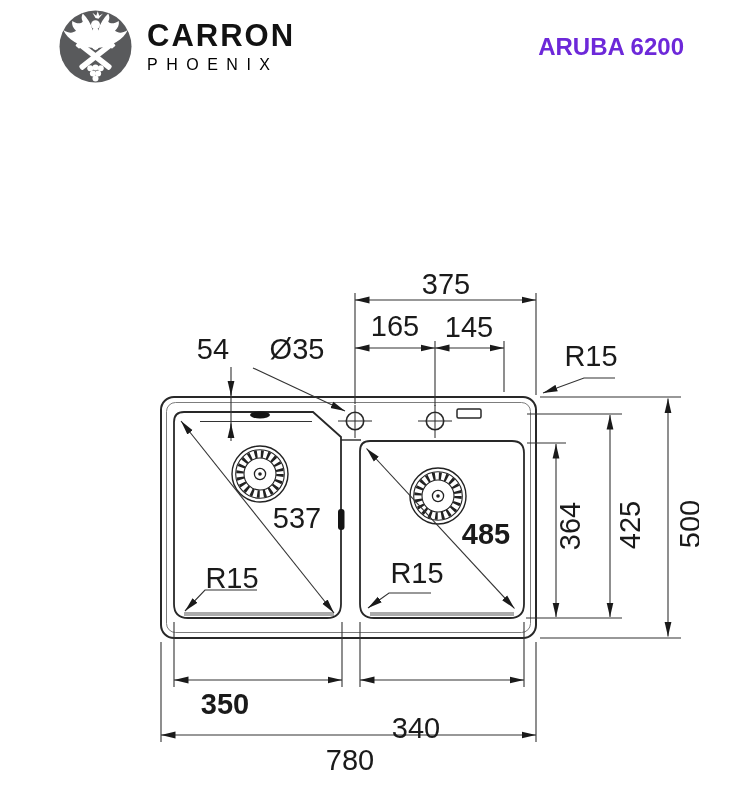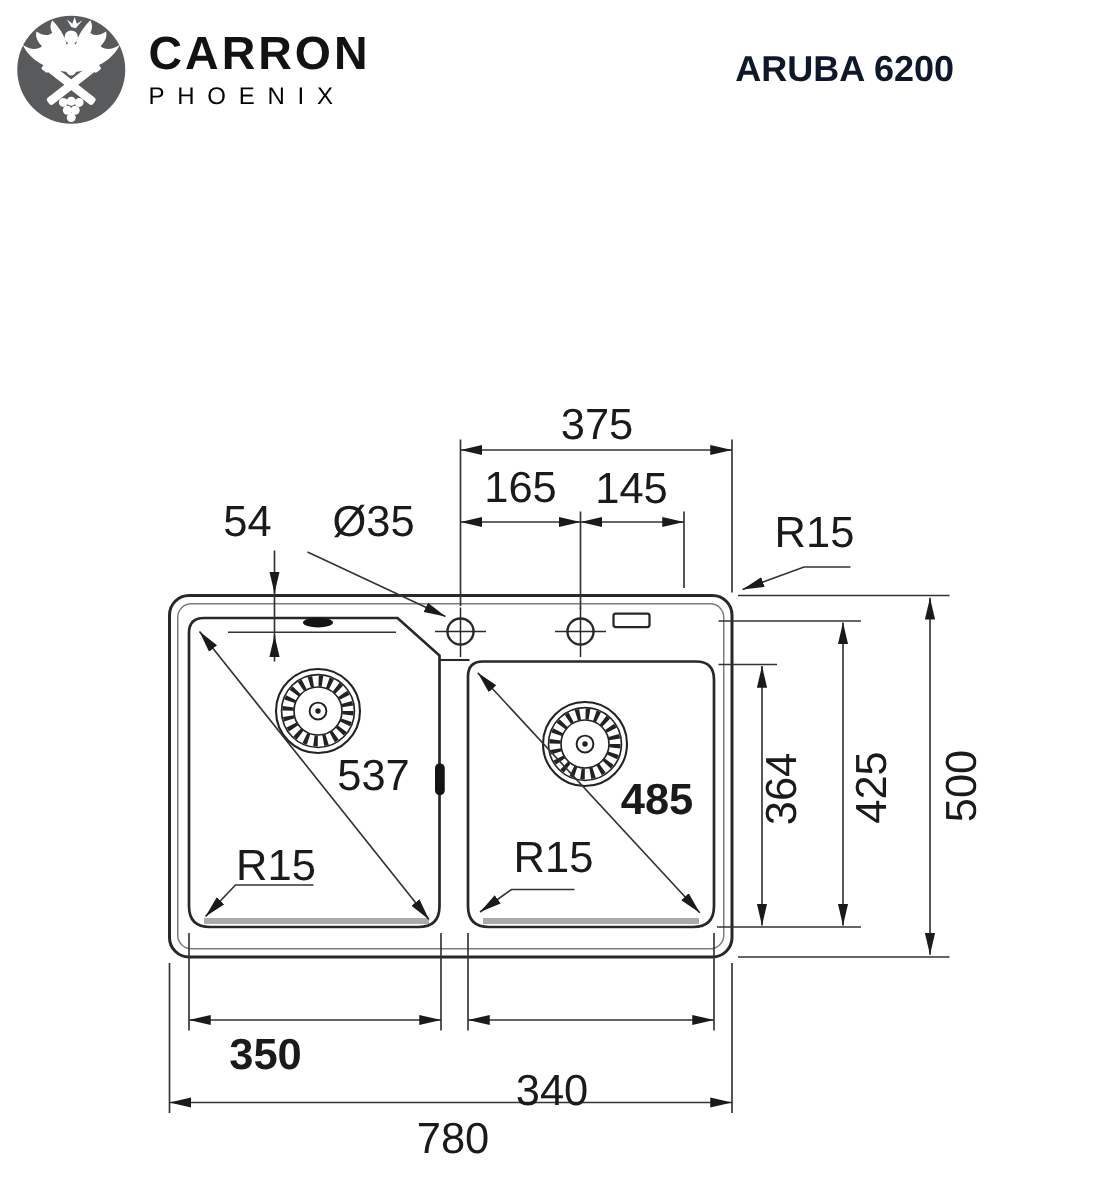--- a/index.html
+++ b/index.html
@@ -1,22 +1,22 @@
 <!DOCTYPE html>
 <html><head>
 <meta charset="utf-8">
 <style>
   html,body{margin:0;padding:0;background:#fff;}
   .page{position:relative;width:651px;height:792px;background:#ffffff;
-        font-family:"Liberation Sans",sans-serif;overflow:hidden;}
+        font-family:"Liberation Sans",sans-serif;overflow:hidden;margin-left:48px;}
   .logo{position:absolute;left:10px;top:9px;width:75px;height:75px;}
   .brand{position:absolute;left:99px;top:20px;}
   .brand-name{font-size:31px;font-weight:bold;color:#121212;letter-spacing:2px;line-height:1;}
   .brand-sub{font-size:16px;color:#000000;letter-spacing:8.5px;margin-top:6px;line-height:1;}
-  .model{position:absolute;top:33px;right:15px;font-size:24px;font-weight:bold;color:#0f172a;}
+  .model{position:absolute;top:33px;right:15px;font-size:24px;font-weight:bold;color:#6d28d9;}
   .draw{position:absolute;left:0;top:0;width:739px;height:792px;}
   .dim{position:absolute;font-size:29px;color:#1a1a1a;white-space:nowrap;
        transform:translate(-50%,-50%);line-height:1;}
   .dim.rot{transform:translate(-50%,-50%) rotate(-90deg);}
 </style>
 </head>
 <body>
 
 <div class="page">
 

